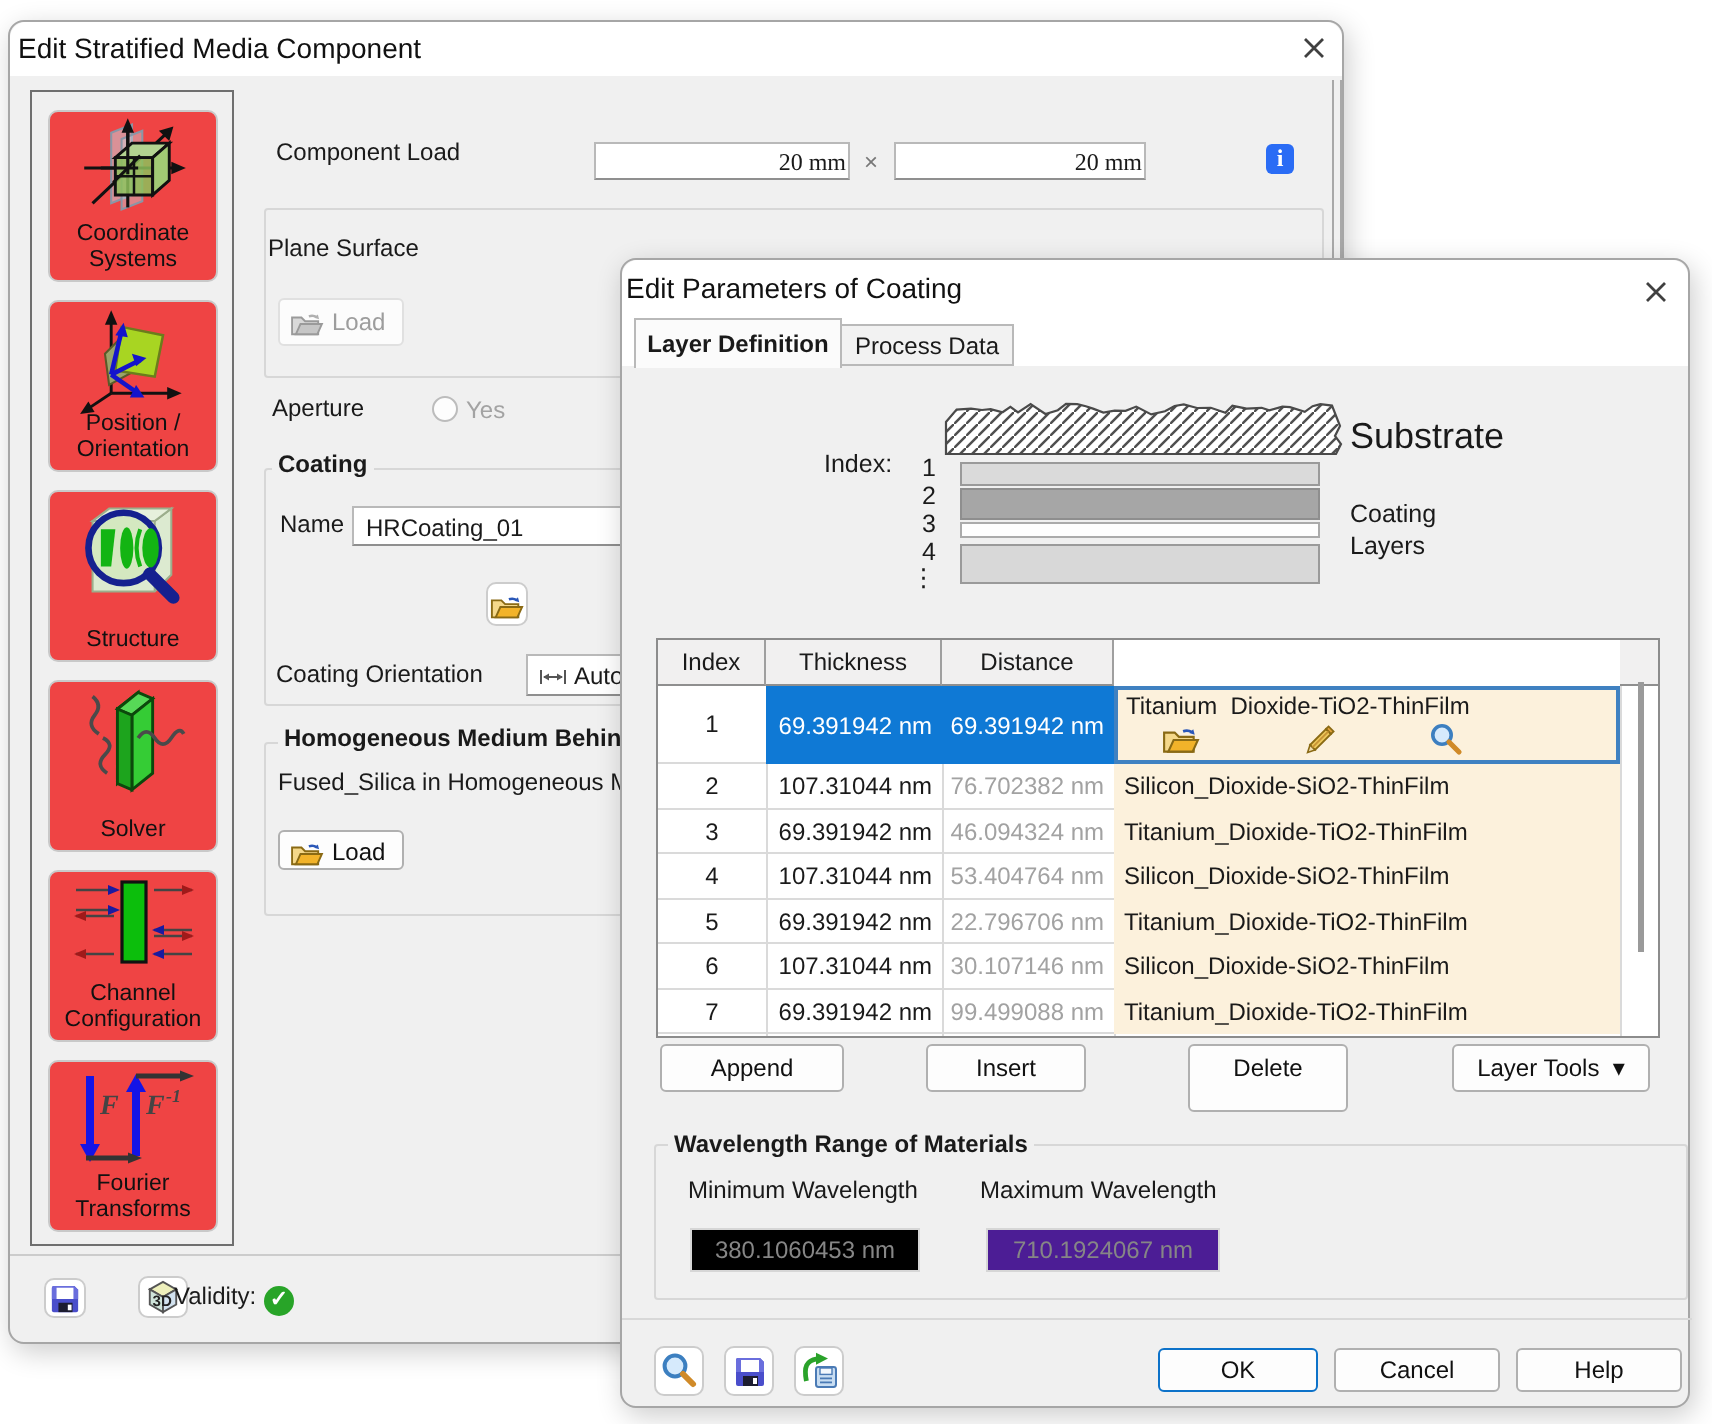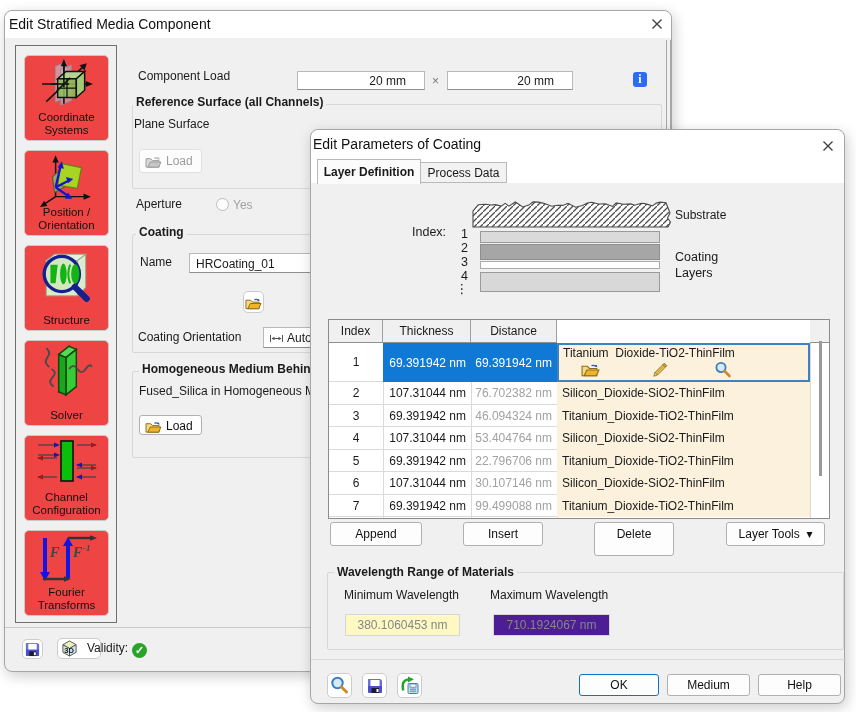--- a/index.html
+++ b/index.html
@@ -11,21 +11,21 @@
   .titlebar { position:absolute; left:0; top:0; right:0; height:27px;
     background:#ffffff; border-radius:8px 8px 0 0; }
   .title { position:absolute; left:4px; top:5px; font-size:14px; color:#111; }
   .closex { position:absolute; top:4px; width:18px; height:18px; color:#333;
     font-size:15px; line-height:18px; text-align:center; }
   .grp { position:absolute; border:1px solid #d7d7d7; border-radius:2px; }
   .grplbl { position:absolute; font-weight:bold; background:#f0f0f0; padding:0 3px; white-space:nowrap; }
   .lbl { position:absolute; white-space:nowrap; }
   .field { position:absolute; background:#ffffff; border:1px solid #b9b9b9;
     border-bottom-color:#8f8f8f; }
-  .fieldtext { position:absolute; right:18px; top:2px; }
+  .fieldtext { position:absolute; right:1px; top:2px;font-family:Liberation Serif, serif; }
   .btn { position:absolute; background:#fdfdfd; border:1px solid #b0b0b0;
     border-radius:3px; text-align:center; color:#111; }
   .sbtn { position:absolute; left:19px; width:85px; height:86px; background:#ef4444;
     border:1px solid #c9c9c9; border-radius:5px; text-align:center; }
   .sbtn .cap { position:absolute; left:0; right:0; bottom:4px; font-size:11.5px;
     line-height:12.5px; color:#111; }
   .iconbtn { position:absolute; background:#fff; border:1px solid #cccccc; border-radius:5px; }
   .hc { position:absolute; top:0; height:23px; background:#f1f0f0; border-right:1px solid #9f9f9f;
     border-bottom:1px solid #8f8f8f; text-align:center; line-height:22px; }
   .row { position:absolute; left:0; width:481px; height:22.5px; border-bottom:1px solid #dadada; }
@@ -167,40 +167,39 @@
   <div class="field" style="left:292px; top:60px; width:128px; height:19px;">
       <div class="fieldtext">20 mm</div>
     </div>
   <div class="lbl" style="left:427px; top:63px; color:#777;">×</div>
   <div class="field" style="left:442px; top:60px; width:126px; height:19px;">
       <div class="fieldtext">20 mm</div>
     </div>
   <div class="abs" style="left:628px; top:61px; width:14px; height:15px; background:#2a6cf5; border-radius:3px; color:#fff; text-align:center; font-family:'Liberation Serif',serif; font-weight:bold; font-size:12px; line-height:15px;">i</div>
 
   <div class="grp" style="left:127px; top:93px; width:530px; height:85px;"></div>
-  <div class="grplbl" style="left:128px; top:84px;">Reference Surface (all Channels)</div>
   <div class="lbl" style="left:129px; top:106px;">Plane Surface</div>
   <div class="btn" style="left:134px; top:138px; width:63px; height:24px; background:#fcfcfc; border-color:#e0e0e0; color:#9d9d9d;">
     <svg width="17" height="14" viewBox="0 0 18 15" style="position:absolute;left:5px;top:5px;">
       <path d="M1,4 L6,4 L8,6 L15,6 L15,13 L1,13 Z" fill="#d9d9d9" stroke="#9a9a9a" stroke-width="1"></path>
       <path d="M3,13 L5.5,7.5 L17,7.5 L14.5,13 Z" fill="#c6c6c6" stroke="#9a9a9a" stroke-width="1"></path>
       <path d="M10,3.4 a4,3 0 0 1 4.2,0.4" fill="none" stroke="#b0b0b0" stroke-width="1.3"></path>
       <polygon points="15.5,5 14.8,2.4 12.9,4.2" fill="#b0b0b0"></polygon>
     </svg>
     <span style="position:absolute;left:26px;top:4px;">Load</span>
     </div>
 
   <div class="lbl" style="left:131px; top:186px;">Aperture</div>
   <div class="abs" style="left:211px; top:187px; width:13px; height:13px; border:1px solid #bcbcbc; border-radius:50%; background:#fdfdfd;"></div>
   <div class="lbl" style="left:228px; top:187px; color:#a3a3a3;">Yes</div>
 
   <div class="grp" style="left:127px; top:223px; width:530px; height:119px;"></div>
   <div class="grplbl" style="left:131px; top:214px;">Coating</div>
   <div class="lbl" style="left:135px; top:244px;">Name</div>
-  <div class="field" style="left:184px; top:242px; width:225px; height:20px;padding-left:35px;">
+  <div class="field" style="left:171px; top:242px; width:225px; height:20px;padding-left:35px;">
       <div class="abs" style="left:6px; top:3px;">HRCoating_01</div>
     </div>
   <div class="iconbtn" style="left:238px; top:280px; width:21px; height:22px;">
     <svg width="17" height="15" viewBox="0 0 18 15" style="position:absolute;left:1px;top:4px;">
       <path d="M1,4 L6,4 L8,6 L15,6 L15,13 L1,13 Z" fill="#f5d88a" stroke="#8a6a14" stroke-width="1"></path>
       <path d="M3,13 L5.5,7.5 L17,7.5 L14.5,13 Z" fill="#f2b32a" stroke="#8a6a14" stroke-width="1"></path>
       <path d="M10,3.4 a4,3 0 0 1 4.2,0.4" fill="none" stroke="#2a57b8" stroke-width="1.3"></path>
       <polygon points="15.5,5 14.8,2.4 12.9,4.2" fill="#2a57b8"></polygon>
     </svg>
   </div>
@@ -232,21 +231,21 @@
   <div class="abs" style="left:0px; top:616px; width:668px; height:1px; background:#cccccc;"></div>
   <div class="iconbtn" style="left:17px; top:628px; width:21px; height:20px;">
     <svg width="15" height="15" viewBox="0 0 16 16" style="position:absolute;left:2px;top:2px;">
       <path d="M1,2 a1,1 0 0 1 1,-1 L13,1 L15,3 L15,14 a1,1 0 0 1 -1,1 L2,15 a1,1 0 0 1 -1,-1 Z" fill="#4a4ecb"></path>
       <path d="M1,2 a1,1 0 0 1 1,-1 L13,1 L15,3 L15,8 L1,8 Z" fill="#6a6edd"></path>
       <rect x="3.5" y="2" width="9" height="6" fill="#ffffff"></rect>
       <rect x="4.5" y="10" width="7.5" height="5" fill="#1c1c30"></rect>
       <rect x="9.5" y="11" width="2" height="3" fill="#ffffff"></rect>
     </svg>
   </div>
-  <div class="iconbtn" style="left:52px; top:627px; width:44px; height:21px;text-decoration:underline;">
+  <div class="iconbtn" style="left:64px; top:627px; width:25px; height:21px;text-decoration:underline;">
     <svg width="19" height="17" viewBox="0 0 20 18" style="position:absolute;left:2px;top:1px;">
       <polygon points="3,5 10,1 17,5 10,9" fill="#eef0bc" stroke="#555" stroke-width="1"></polygon>
       <polygon points="3,5 10,9 10,17 3,13" fill="#cfe4da" stroke="#555" stroke-width="1"></polygon>
       <polygon points="17,5 10,9 10,17 17,13" fill="#d2e2ef" stroke="#555" stroke-width="1"></polygon>
       <text x="4.5" y="13.5" font-size="8" font-weight="bold" fill="#222" font-family="Liberation Sans">3D</text>
     </svg>
   </div>
   <div class="lbl" style="left:82px; top:630px;">Validity:</div>
   <div class="abs" style="left:127px; top:632px; width:15px; height:15px; background:#28a428; border-radius:50%; color:#fff; text-align:center; font-size:11px; line-height:15px; font-weight:bold;">✓</div>
 </div>
@@ -275,21 +274,21 @@
         </pattern>
       </defs>
       <path d="M2,27 L2,11 L7.3,4.8 L14.5,4.3 L20.0,5.0 L24.3,4.6 L30.3,6.1 L34.2,3.4 L38.0,6.2 L44.3,2.0 L51.7,7.0 L57.9,5.1 L62.0,1.9 L67.6,2.1 L71.9,3.1 L75.5,4.3 L80.7,6.3 L86.3,5.3 L91.8,5.4 L97.1,3.3 L104.6,7.2 L111.5,5.6 L116.3,3.0 L120.9,2.2 L127.5,4.0 L134.4,3.9 L141.7,6.4 L145.2,2.9 L152.3,4.3 L159.8,3.9 L163.6,5.2 L170.2,3.3 L174.0,3.6 L181.4,5.9 L185.3,3.1 L189.2,2.1 L195.0,2.8 L199,13 L196.5,18 L199.5,22 L197,27 Z" fill="#ffffff" stroke="none"></path>
       <path d="M2,27 L2,11 L7.3,4.8 L14.5,4.3 L20.0,5.0 L24.3,4.6 L30.3,6.1 L34.2,3.4 L38.0,6.2 L44.3,2.0 L51.7,7.0 L57.9,5.1 L62.0,1.9 L67.6,2.1 L71.9,3.1 L75.5,4.3 L80.7,6.3 L86.3,5.3 L91.8,5.4 L97.1,3.3 L104.6,7.2 L111.5,5.6 L116.3,3.0 L120.9,2.2 L127.5,4.0 L134.4,3.9 L141.7,6.4 L145.2,2.9 L152.3,4.3 L159.8,3.9 L163.6,5.2 L170.2,3.3 L174.0,3.6 L181.4,5.9 L185.3,3.1 L189.2,2.1 L195.0,2.8 L199,13 L196.5,18 L199.5,22 L197,27 Z" fill="url(#hatch)" stroke="#4a4a4a" stroke-width="1.1"></path>
     </svg>
   </div>
   <div class="abs" style="left:169px; top:101px; width:180px; height:11.5px; background:#dadada; border:1px solid #9a9a9a;"></div>
   <div class="abs" style="left:169px; top:114px; width:180px; height:15.5px; background:#a6a6a6; border:1px solid #8e8e8e;"></div>
   <div class="abs" style="left:169px; top:131px; width:180px; height:8px; background:#fefefe; border:1px solid #ababab;"></div>
   <div class="abs" style="left:169px; top:141.5px; width:180px; height:20px; background:#d8d8d8; border:1px solid #9a9a9a;"></div>
-  <div class="lbl" style="left:364px; top:78px; font-size:12px;">Substrate</div>
+  <div class="lbl" style="left:364px; top:78px; font-size:18px;">Substrate</div>
   <div class="lbl" style="left:364px; top:120px; font-size:12.5px;">Coating</div>
   <div class="lbl" style="left:364px; top:136px; font-size:12.5px;">Layers</div>
 
   <div id="tbl" class="abs" style="left:17px; top:189px; width:502px; height:200px; background:#fff; border:1px solid #8c8c8c; overflow:hidden;padding-left:25px;">
 
     <div class="hc" style="left:0; width:54px;">Index</div>
     <div class="hc" style="left:54px; width:88px;">Thickness</div>
     <div class="hc" style="left:142px; width:86px;">Distance</div>
     <div class="hc" style="left:481px; width:19px; border-right:none;"></div>
 
@@ -367,21 +366,21 @@
 
   <div class="btn" style="left:19px;  top:392px; width:92px; height:24px; line-height:22px;">Append</div>
   <div class="btn" style="left:152px; top:392px; width:80px; height:24px; line-height:22px;">Insert</div>
   <div class="btn" style="left:283px; top:392px; width:80px; height:34px; line-height:22px;">Delete</div>
   <div class="btn" style="left:415px; top:392px; width:99px; height:24px; line-height:22px;">Layer Tools&nbsp;&nbsp;▾</div>
 
   <div class="grp" style="left:16px; top:442px; width:517px; height:78px;"></div>
   <div class="grplbl" style="left:23px; top:435px;">Wavelength Range of Materials</div>
   <div class="lbl" style="left:33px; top:458px;">Minimum Wavelength</div>
   <div class="lbl" style="left:179px; top:458px;">Maximum Wavelength</div>
-  <div class="abs" style="left:34px; top:484px; width:115px; height:22px; background:#fef9c3; border:1px solid #d6d6d6; color:#868686; text-align:center; line-height:20px;">380.1060453 nm</div>
+  <div class="abs" style="left:34px; top:484px; width:115px; height:22px; background:#000000; border:1px solid #d6d6d6; color:#868686; text-align:center; line-height:20px;">380.1060453 nm</div>
   <div class="abs" style="left:182px; top:484px; width:117px; height:22px; background:#4c1d95; border:1px solid #d6d6d6; color:#868686; text-align:center; line-height:20px;">710.1924067 nm</div>
 
   <div class="abs" style="left:0px; top:529px; width:535px; height:1px; background:#d8d8d8;"></div>
   <div class="iconbtn" style="left:16px; top:543px; width:25px; height:25px;">
     <svg width="19" height="19" viewBox="0 0 19 19" style="position:absolute;left:2px;top:2px;">
       <circle cx="7.5" cy="7" r="5.2" fill="#d6eafc" stroke="#3c7fc0" stroke-width="2"></circle>
       <line x1="11.5" y1="11" x2="16.5" y2="16" stroke="#d08a28" stroke-width="3" stroke-linecap="round"></line>
     </svg>
   </div>
   <div class="iconbtn" style="left:51px; top:543px; width:25px; height:25px;">
@@ -397,15 +396,15 @@
     <svg width="19" height="19" viewBox="0 0 19 19" style="position:absolute;left:2px;top:2px;">
       <rect x="8" y="7.5" width="10" height="10" rx="1.2" fill="#c8ddf2" stroke="#4a7ab5" stroke-width="1"></rect>
       <rect x="10" y="8" width="6" height="3.2" fill="#f2f7fc" stroke="#4a7ab5" stroke-width="0.7"></rect>
       <line x1="10" y1="13.2" x2="16" y2="13.2" stroke="#4a7ab5" stroke-width="0.9"></line>
       <line x1="10" y1="15.2" x2="16" y2="15.2" stroke="#4a7ab5" stroke-width="0.9"></line>
       <path d="M3.2,14.5 C1.8,7.5 3.2,4.2 8.5,3.4" fill="none" stroke="#2aa22a" stroke-width="2.4"></path>
       <polygon points="8,0.4 14,3.2 8,6.4" fill="#2aa22a"></polygon>
     </svg>
   </div>
   <div class="btn" style="left:268px; top:544px; width:80px; height:22px; line-height:20px; border-color:#0d72c9;">OK</div>
-  <div class="btn" style="left:356px; top:544px; width:83px; height:22px; line-height:20px;">Medium</div>
+  <div class="btn" style="left:356px; top:544px; width:83px; height:22px; line-height:20px;">Cancel</div>
   <div class="btn" style="left:447px; top:544px; width:83px; height:22px; line-height:20px;">Help</div>
 </div>
 
 </body></html>

